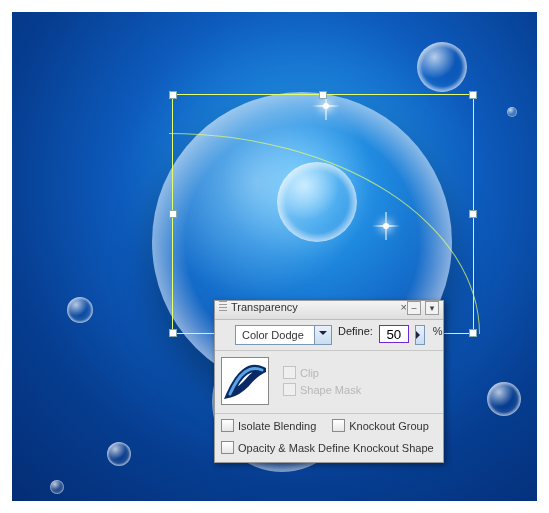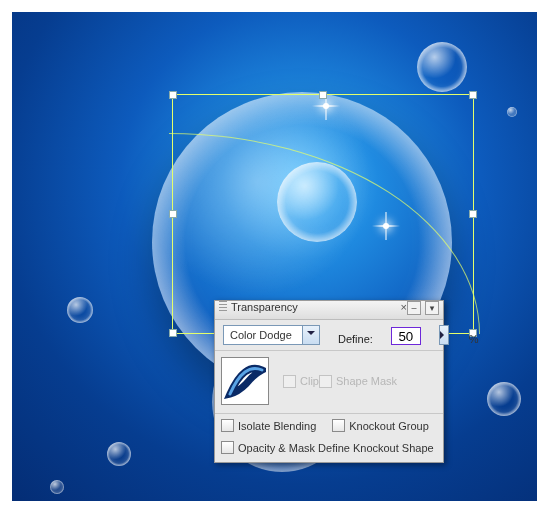--- a/index.html
+++ b/index.html
@@ -52,40 +52,40 @@
 .h-bl{left:-4px;bottom:-4px}.h-bm{left:50%;bottom:-4px;margin-left:-4px}.h-br{right:-4px;bottom:-4px}
 
 
 .panel{position:absolute;left:202px;top:288px;width:228px;background:#e9e9e9;border:1px solid #9a9a9a;box-shadow:2px 2px 6px rgba(0,0,0,.4);font-size:11px;color:#333}
 .panel .titlebar{display:flex;align-items:flex-start;height:18px;padding:0 4px;background:linear-gradient(#f4f4f4,#dedede);border-bottom:1px solid #bcbcbc}
 .panel .grip{width:8px;height:12px;margin-right:4px;background:repeating-linear-gradient(to bottom,#9a9a9a 0 1px,transparent 1px 3px)}
 .panel .ttl{flex:1;white-space:nowrap}
 .panel .tclose{margin-left:4px;font-family:Arial;color:#555}
 .panel .tctrls{display:flex;gap:4px;margin-left:auto}
 .panel .tctrls span{display:inline-flex;align-items:center;justify-content:center;width:12px;height:12px;border:1px solid #9a9a9a;background:#f2f2f2;font-size:9px;line-height:1;color:#444}
-.panel .row{display:flex;align-items:flex-end;padding:5px 8px;gap:18px}
+.panel .row{display:flex;align-items:flex-start;padding:5px 20px;gap:6px}
 .panel .row.bd{border-bottom:1px solid #c8c8c8}
 .select{display:flex;align-items:center;height:18px;border:1px solid #7a98b6;background:#fff}
 .select .val{padding:0 6px;min-width:66px;white-space:nowrap}
 .select .arr{width:16px;height:18px;border-left:1px solid #7a98b6;background:linear-gradient(#e8f1fb,#c9ddf2);display:flex;align-items:center;justify-content:center}
 .select .arr::after{content:"";border:4px solid transparent;border-top-color:#224}
 .lab{color:#222}
 .numin{width:28px;height:16px;border:1px solid #6d28d9;background:#fff;text-align:center;padding:0}
 .step{width:14px;height:18px;border:1px solid #7a98b6;background:linear-gradient(#e8f1fb,#c9ddf2);display:flex;align-items:center;justify-content:center}
 .step::after{content:"";border:4px solid transparent;border-left-color:#224}
 .pct{margin-left:2px}
 
 .thumbwrap{display:flex;align-items:center;gap:14px;padding:6px 6px 8px}
 .thumb{width:46px;height:46px;border:1px solid #888;background:#fff;position:relative;box-shadow:1px 1px 0 #fff inset}
 .thumb svg{position:absolute;inset:2px}
 .disabled{color:#b7b7b7}
 .chk{display:flex;align-items:center;gap:4px;margin:2px 0}
 .chk .box{width:11px;height:11px;border:1px solid #8a8a8a;background:linear-gradient(#fff,#e7e7e7)}
 .chk.disabled .box{border-color:#c3c3c3;background:#efefef}
-.optcol{display:flex;flex-direction:row}
+.optcol{display:flex;flex-direction:column}
 .row2{display:flex;gap:16px;padding:3px 6px;border-top:1px solid #c8c8c8}
 .row3{padding:2px 6px 6px}
 </style>
 </head>
 <body>
 
 <div class="frame">
   <div class="canvas">
 
     <div class="bubble bigbub">

